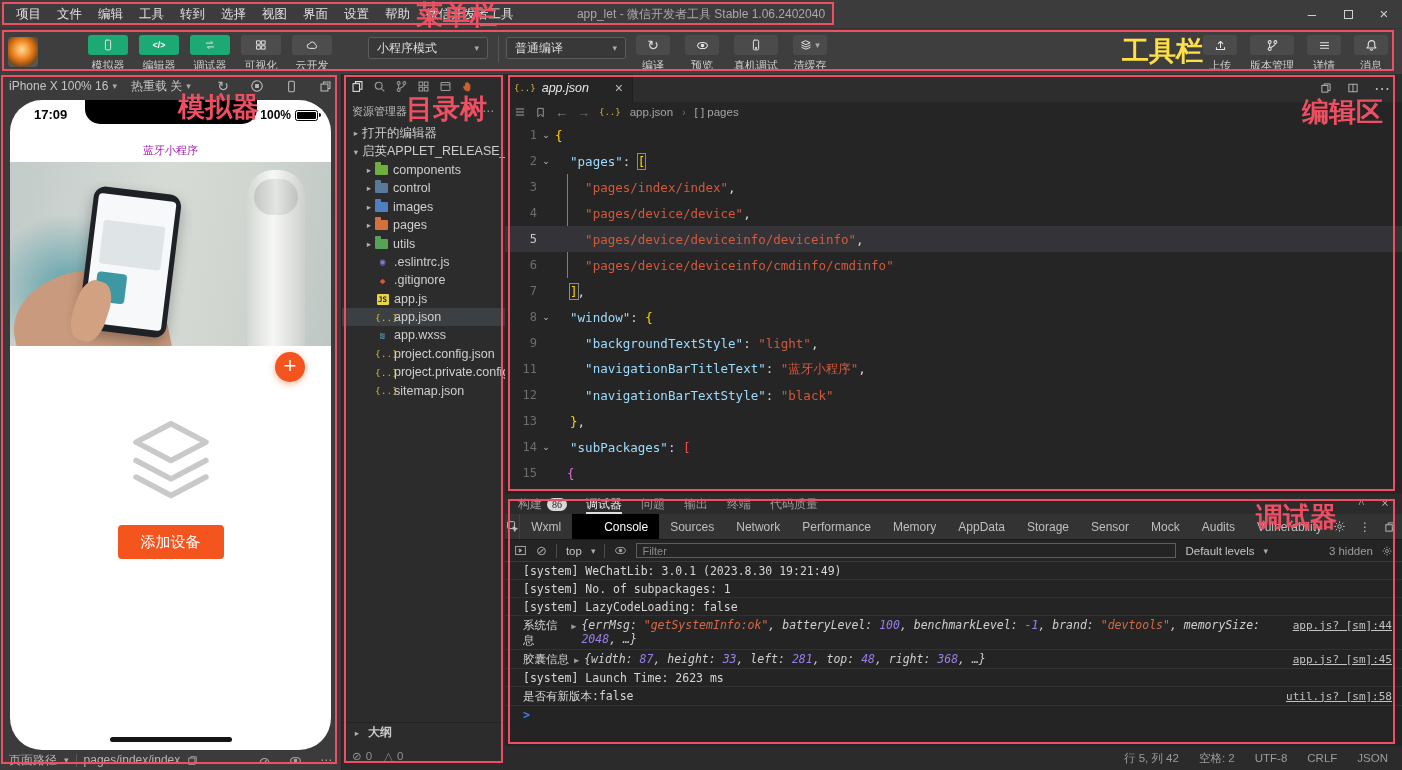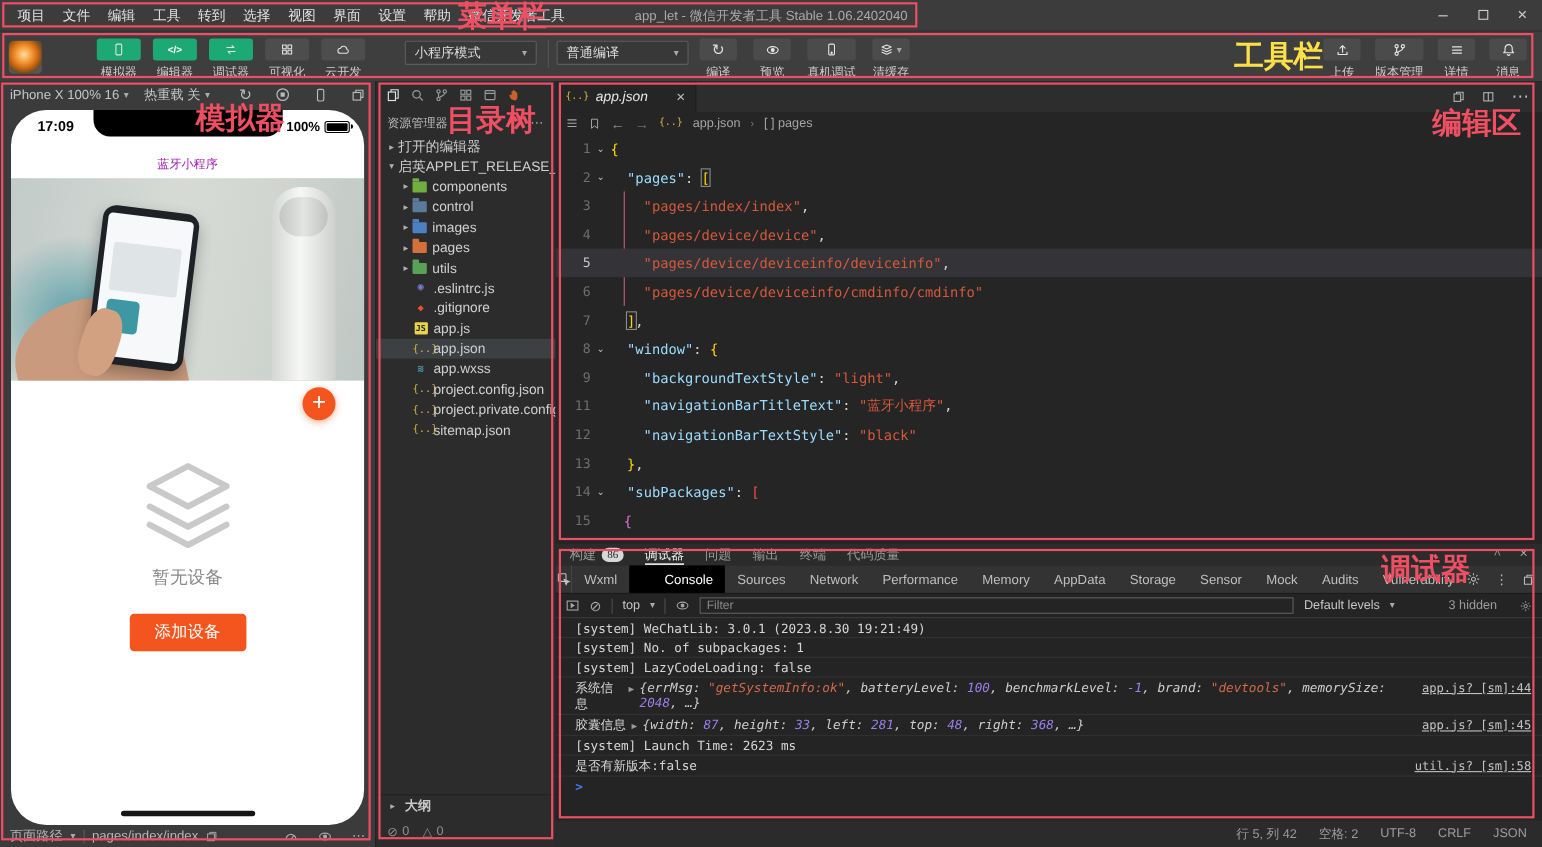--- a/index.html
+++ b/index.html
@@ -138,21 +138,21 @@
   .insp { width:30px; display:flex; align-items:center; justify-content:center; border-right:1px solid #434343; }
   .dtab { padding:0 11px; display:flex; align-items:center; }
   .dtab.act { background:#000; color:#fff;padding-left:32px; }
   .dticons { margin-left:auto; display:flex; align-items:center; gap:13px; padding-right:6px; color:#b8b8b8; }
   .ctb { height:22px; display:flex; align-items:center; gap:9px; padding:0 9px; border-bottom:1px solid #3a3a3a; font-size:11.5px; color:#c5c5c5; }
   .cdv { width:1px; height:14px; background:#4c4c4c; }
   .noicon { font-size:13px; color:#a8a8a8; }
   .filter { width:540px; height:15px; background:#242424; border:1px solid #5e5e5e; color:#ccc; font-size:11px; padding:0 5px;
     font-family:"Liberation Sans",sans-serif; }
   .filter::placeholder { color:#8a8a8a; }
-  .hid { margin-left:auto; display:flex; align-items:center; gap:20px; color:#9c9c9c; }
+  .hid { margin-left:auto; display:flex; align-items:center; gap:8px; color:#9c9c9c; }
   #console { font-family:"DejaVu Sans Mono",monospace; font-size:11.5px; }
   .crow { min-height:17px; display:flex; align-items:baseline; padding:1.5px 10px 1.5px 18px; border-bottom:1px solid #313131; color:#d6d6d6; }
   .cmsg { white-space:pre-wrap; }
   .carrow { color:#9a9a9a; margin:0 5px; font-size:8.5px; }
   .obj { color:#cfcfcf; font-style:italic; }
   .cs { color:#d2694a; font-style:italic; }
   .cn { color:#9a7fe8; font-style:italic; }
   .clink { margin-left:auto; color:#c2c2c2; text-decoration:underline; font-size:11px; padding-left:14px; flex:none; }
   .crow.prompt { color:#3d7fe8; font-weight:700; border-bottom:none; }
 
@@ -396,21 +396,20 @@
           </div>
         <div class="ph-thumb"></div>
       </div>
       <div class="plusbtn">+</div>
       <div class="empty">
         <svg viewBox="0 0 100 92" width="92" height="85">
           <path d="M50 6 88 26 50 46 12 26Z" fill="none" stroke="#c9c9c9" stroke-width="6" stroke-linejoin="round"></path>
           <path d="M12 46 50 66 88 46" fill="none" stroke="#c9c9c9" stroke-width="6" stroke-linejoin="round" stroke-linecap="round"></path>
           <path d="M12 64 50 84 88 64" fill="none" stroke="#c9c9c9" stroke-width="6" stroke-linejoin="round" stroke-linecap="round"></path>
         </svg>
-        <div class="etext">暂无设备</div>
         <div class="addbtn">添加设备</div>
       </div>
       <div class="homebar"></div>
     </div>
 
     <div class="simfooter">
       <span>页面路径</span>
       <span class="caret">▾</span>
       <span class="sfdiv"></span>
       <span>pages/index/index</span>

